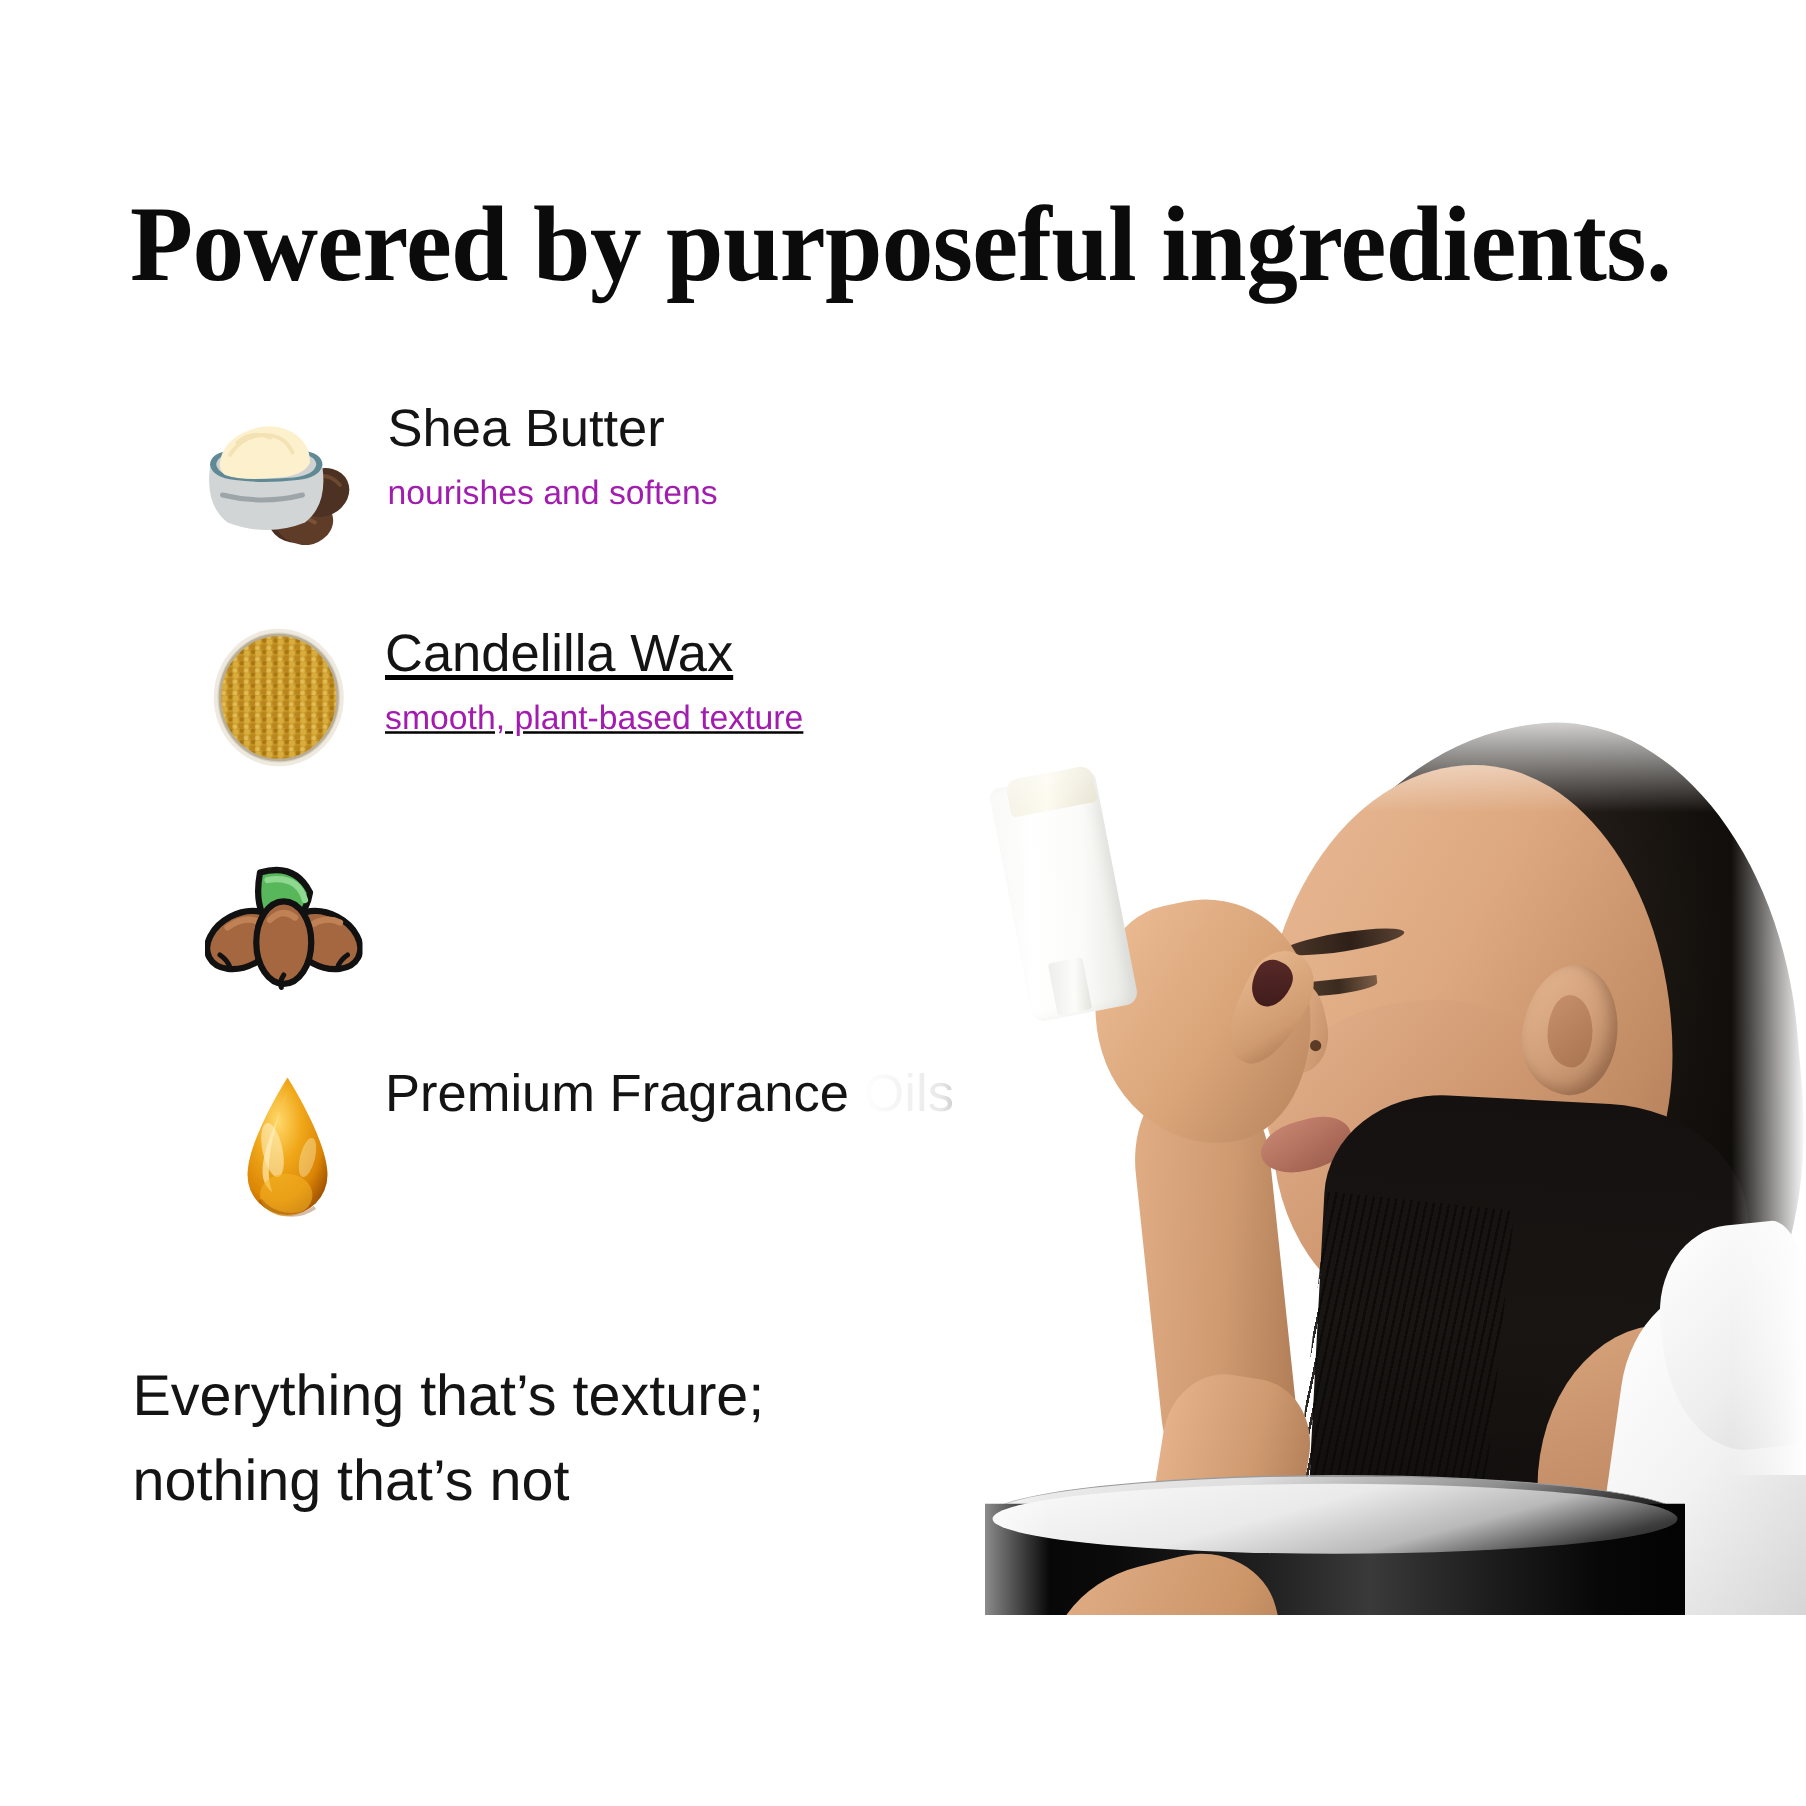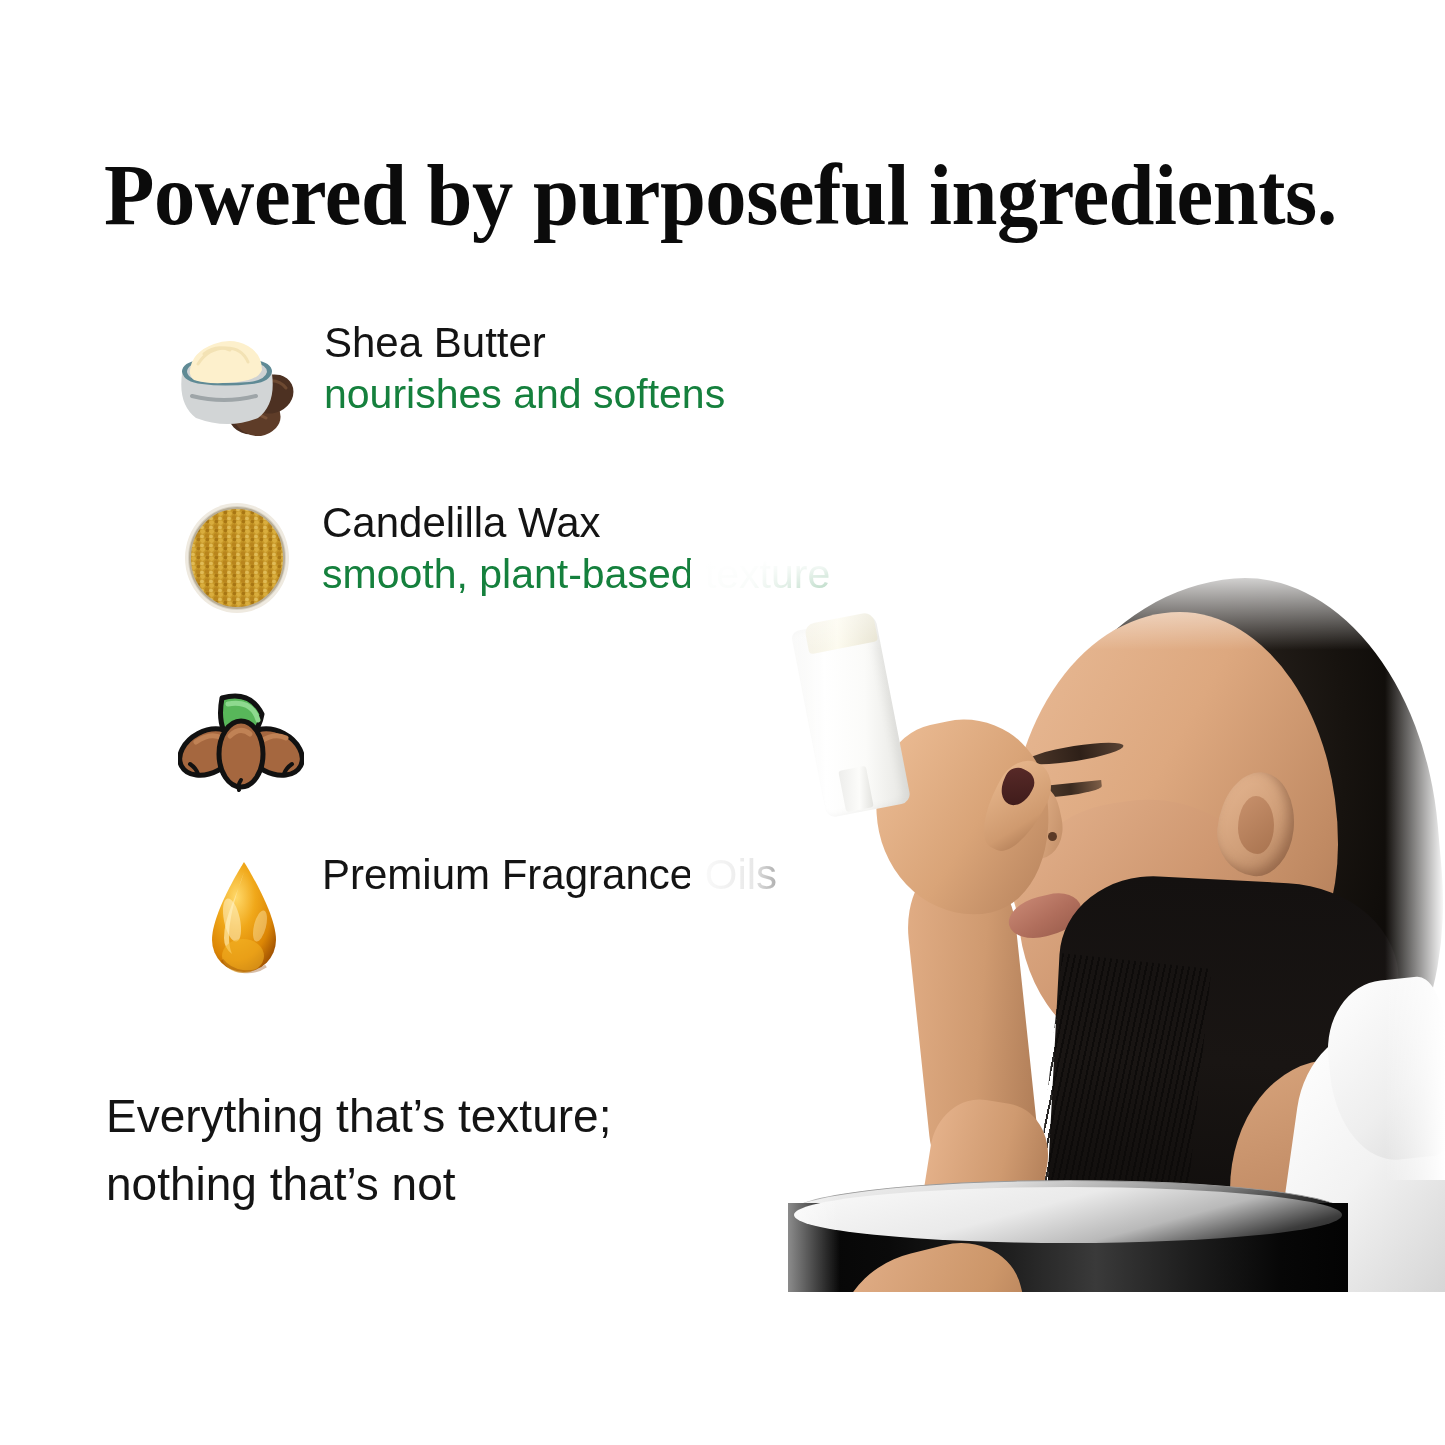--- a/index.html
+++ b/index.html
@@ -30,21 +30,21 @@
     letter-spacing: -0.5px;
     color: #0b0b0b;
     transform: scaleX(0.96);
     transform-origin: left center;
     white-space: nowrap;
   }
 
   
   .ingredients {
     position: absolute;
-    left: 164px;
+    left: 150px;
     top: 318px;
     width: 800px;
   }
   .ing-row {
     position: relative;
     height: 180px;
   }
   .ing-icon {
     position: absolute;
     left: 0;
@@ -57,35 +57,35 @@
     left: 160px;
     top: 0;
   }
   .ing-name {
     font-size: 42px;
     line-height: 54px;
     color: #141414;
     white-space: nowrap;
   }
   .ing-desc {
-    font-size: 41px;
+    font-size: 27px;
     line-height: 48px;
-    color: #15803d;
+    color: #a21caf;
     white-space: nowrap;
     text-align: center;
   }
 
   
   .row-0 .ing-icon { left: 4px; top: 8px; width: 132px; height: 110px; }
   .row-1 .ing-icon { left: 18px; top: 4px; width: 110px; height: 112px; }
   .row-2 .ing-icon { left: 14px; top: 6px; width: 126px; height: 110px; }
   .row-3 .ing-icon { left: 30px; top: 2px; width: 100px; height: 126px; }
 
   .row-0 .ing-text { left: 160px; top: -2px; }
-  .row-1 .ing-text { left: 158px; top: -2px; }
+  .row-1 .ing-text { left: 158px; top: -2px; text-decoration: underline; }
   .row-2 .ing-text { left: 158px; top: -4px; }
   .row-3 .ing-text { left: 158px; top: -10px; }
 
   
   .tagline {
     position: absolute;
     left: 106px;
     top: 1082px;
     font-size: 46px;
     line-height: 68px;

